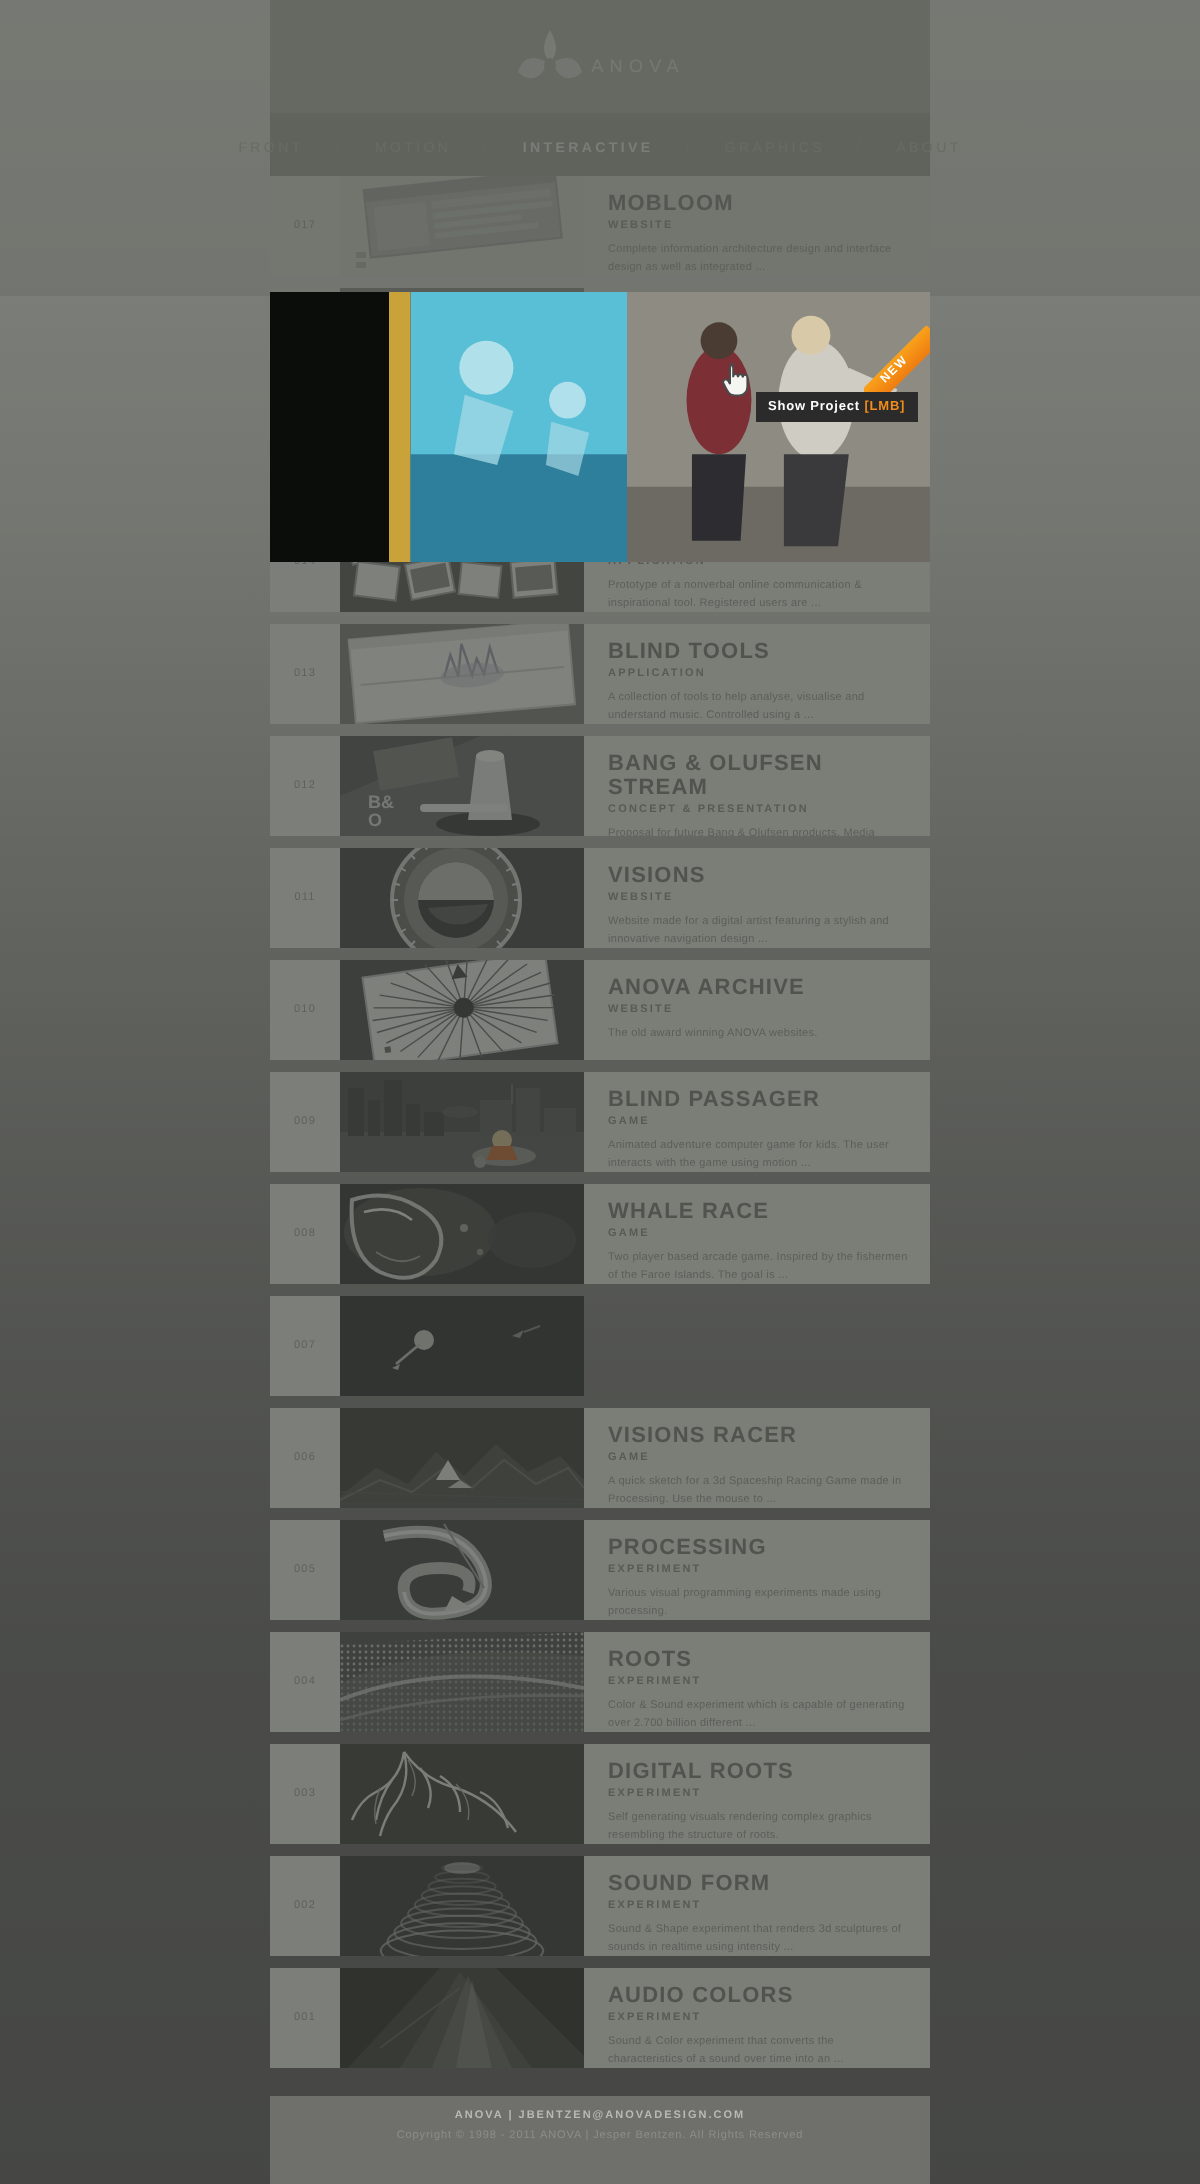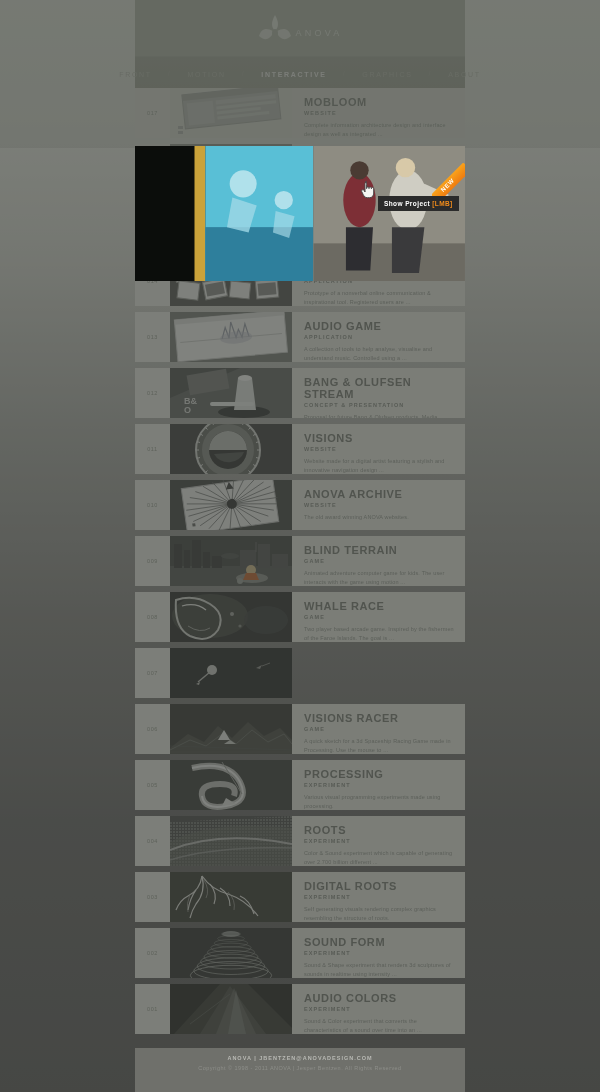--- a/index.html
+++ b/index.html
@@ -283,21 +283,21 @@
             <g transform="rotate(-5 61 25)">
               <rect x="6" y="3" width="110" height="42" fill="#e8eae4" stroke="#c3c6bf"></rect>
               <rect x="6" y="3" width="110" height="5" fill="#d6d9d2"></rect>
               <line x1="10" y1="26" x2="112" y2="26" stroke="#c6c9c2"></line>
               <path d="M52 26 l4 -11 3 11 3 -16 4 16 3 -8 3 8 4 -13 3 13" stroke="#9aa0a6" fill="none" stroke-width="1.2"></path>
               <ellipse cx="66" cy="26" rx="16" ry="6" fill="#b9bec4" opacity=".5"></ellipse>
             </g>
           </svg>
         </div>
         <div class="info-cell">
-          <div class="p-title">AUDIO GAME</div>
+          <div class="p-title">BLIND TOOLS</div>
           <div class="p-cat">APPLICATION</div>
           <div class="p-desc">A collection of tools to help analyse, visualise and understand music. Controlled using a ...</div>
         </div>
       </div>
       <div class="row">
         <div class="num-cell">012</div>
         <div class="thumb-cell">
           <svg class="art" viewBox="0 0 122 50" preserveAspectRatio="none">
             <rect width="122" height="50" fill="#595d58"></rect>
             <path d="M0 30 L70 0 L122 0 L122 50 L0 50 Z" fill="#6c706a"></path>
@@ -427,21 +427,21 @@
               <rect x="102" y="18" width="16" height="14"></rect>
             </g>
             <path d="M86 6 v10" stroke="#6d716a"></path>
             <ellipse cx="82" cy="42" rx="16" ry="5" fill="#8e9289"></ellipse>
             <circle cx="81" cy="34" r="5" fill="#cdbb8c"></circle>
             <path d="M76 37 l10 0 3 7 -16 0z" fill="#c06f3a"></path>
             <circle cx="70" cy="45" r="3" fill="#9aa096"></circle>
           </svg>
         </div>
         <div class="info-cell">
-          <div class="p-title">BLIND TERRAIN</div>
+          <div class="p-title">BLIND PASSAGER</div>
           <div class="p-cat">GAME</div>
           <div class="p-desc">Animated adventure computer game for kids. The user interacts with the game using motion ...</div>
         </div>
       </div>
       <div class="row">
         <div class="num-cell">008</div>
         <div class="thumb-cell">
           <svg class="art" viewBox="0 0 122 50" preserveAspectRatio="none">
             <rect width="122" height="50" fill="#3b3e3a"></rect>
             <ellipse cx="40" cy="24" rx="38" ry="22" fill="#55584f" opacity=".8"></ellipse>

